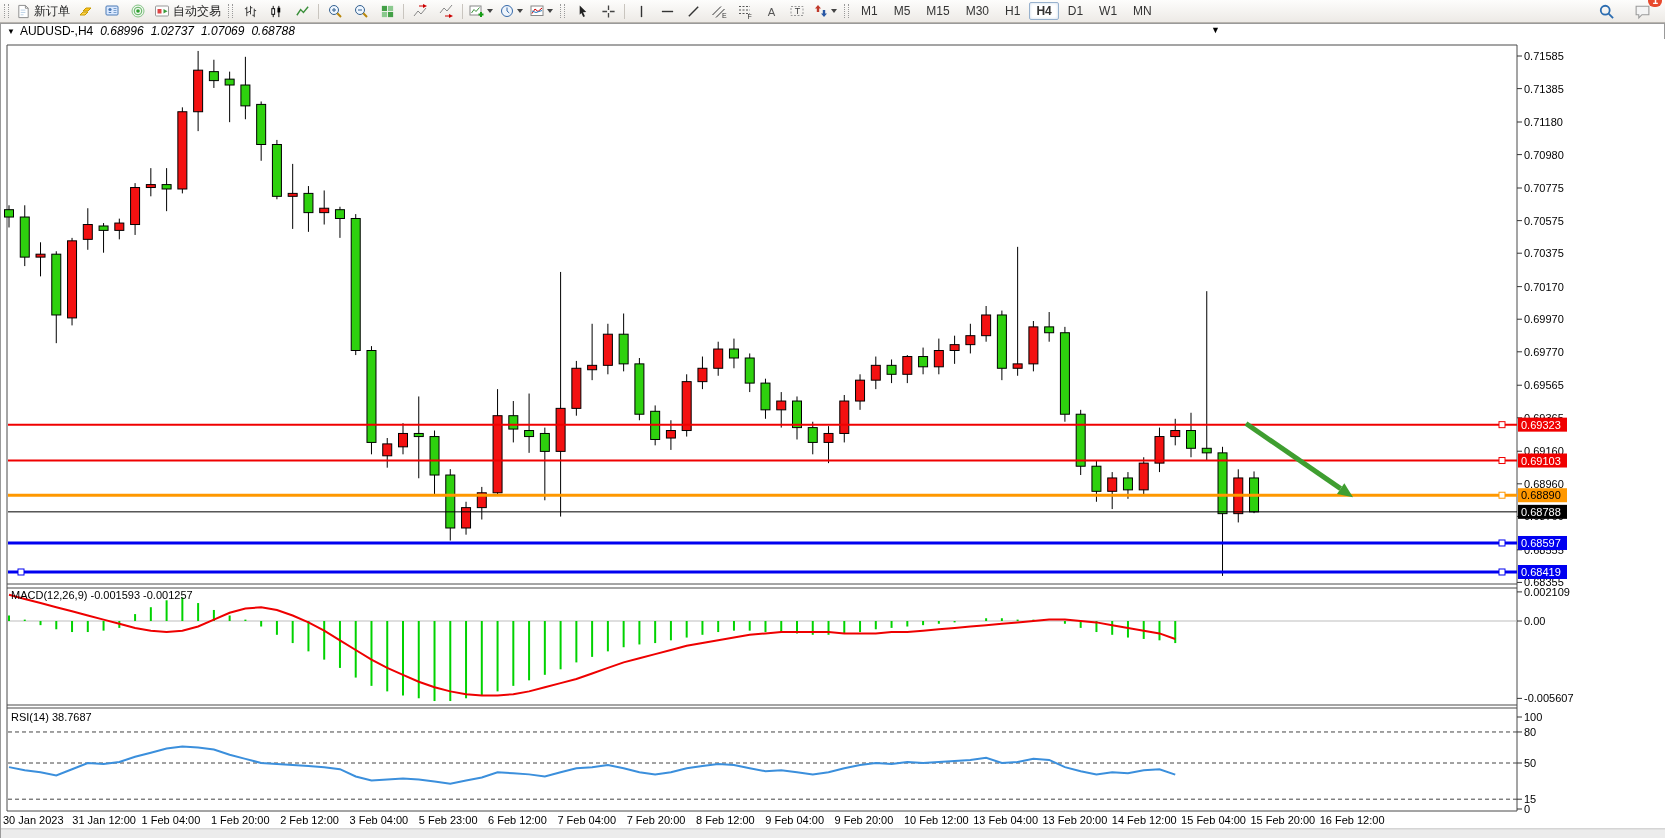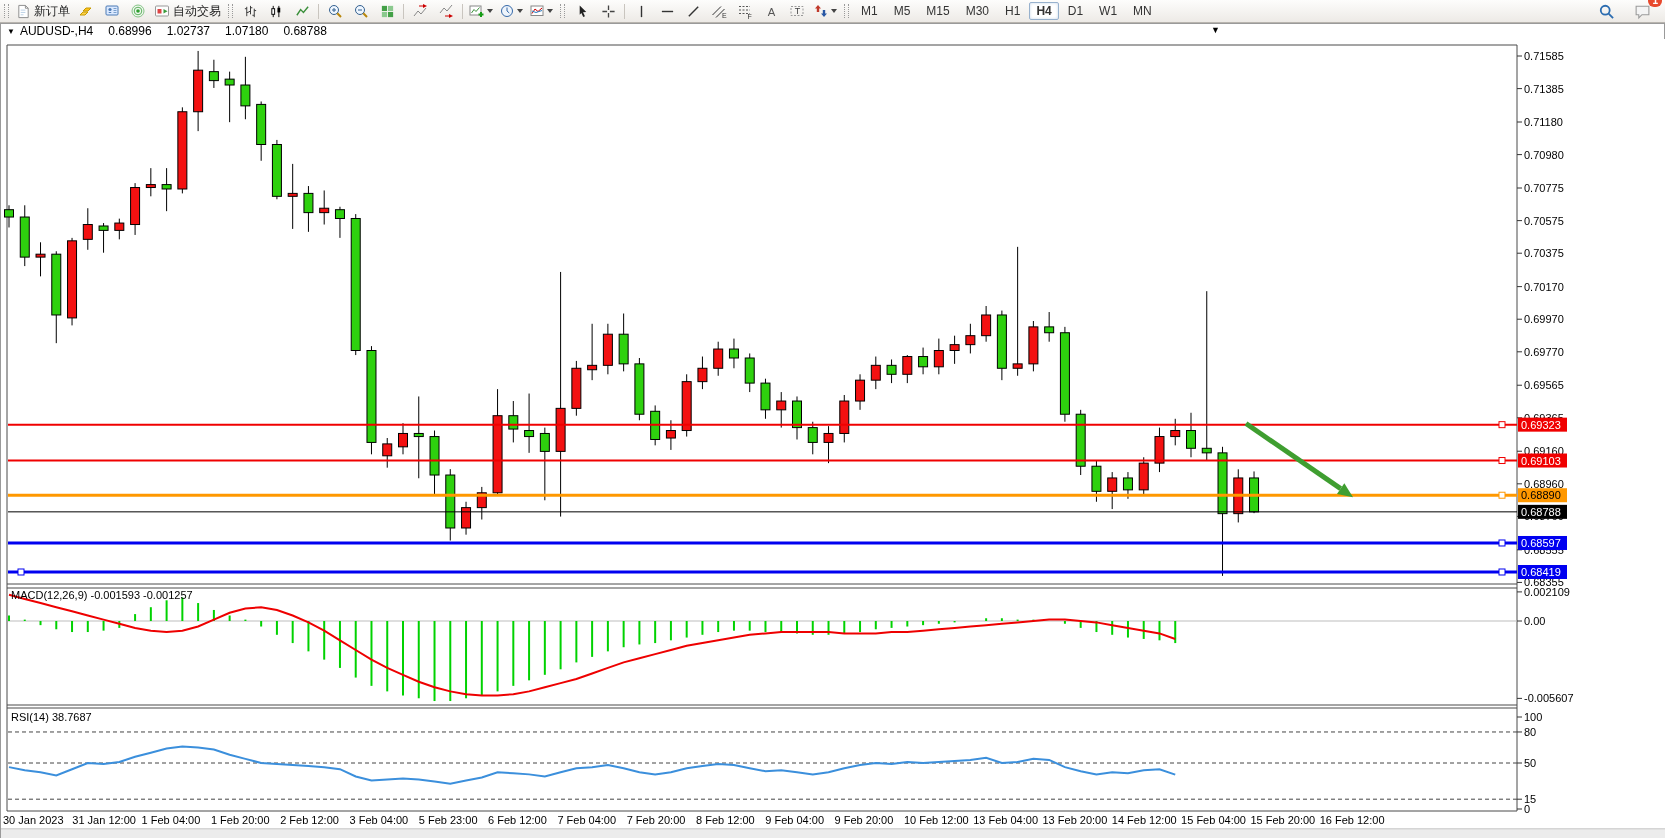--- a/index.html
+++ b/index.html
@@ -19,21 +19,21 @@
   .tf-btn.active{background:#fff;border-color:#97b1cd;box-shadow:inset 0 0 3px #c6d6e8;font-weight:bold;}
   .right-icons{margin-left:auto;display:flex;align-items:center;gap:10px;padding-right:10px;}
   .chat-wrap{position:relative;}
   .badge{position:absolute;top:-6px;right:-8px;background:#e8492d;color:#fff;border-radius:8px;
     font-size:10px;line-height:12px;padding:0 4px;font-weight:bold;}
   
   .chart-window{position:absolute;top:23px;left:0;width:1665px;height:815px;background:#fff;
     border:1px solid #9a9a9a;box-sizing:border-box;}
   .title-row{height:15px;line-height:15px;font-size:12px;color:#000;padding-left:6px;position:relative;}
   .expander{font-size:8px;margin-right:5px;vertical-align:1px;}
-  .title-row .val{margin-left:15px;}
+  .title-row .val{margin-left:7px;font-style:italic;}
   .shift-marker{position:absolute;left:1210px;top:-1px;font-size:9px;color:#000;}
   svg text{font-family:"Liberation Sans","DejaVu Sans",sans-serif;}
   #chart-svg{display:block;}
 </style>
 </head>
 <body>
 
 <div class="toolbar">
   <div class="grip"></div>
 
@@ -241,21 +241,21 @@
       <svg width="17" height="17" viewBox="0 0 16 16">
           <path d="M2 3h12v8H7.5L4.5 14v-3H2z" fill="#f4f4f4" stroke="#9a9a9a"></path>
         </svg>
       <span class="badge">1</span>
     </div>
   </div>
 </div>
 
 <div class="chart-window">
   <div class="title-row">
-    <span class="expander">▼</span><span class="sym">AUDUSD-,H4</span><span class="val">0.68996</span><span class="val">1.02737</span><span class="val">1.07180</span><span class="val">0.68788</span>
+    <span class="expander">▼</span><span class="sym">AUDUSD-,H4</span><span class="val">0.68996</span><span class="val">1.02737</span><span class="val">1.07069</span><span class="val">0.68788</span>
     <span class="shift-marker">▼</span>
   </div>
   <svg id="chart-svg" width="1665" height="799">
       <rect x="0" y="0" width="1665" height="799" fill="#ffffff"></rect>
       <line x1="6" y1="6" x2="1516" y2="6" stroke="#4a4a4a" stroke-width="1"></line>
       <line x1="6" y1="545" x2="1516" y2="545" stroke="#4a4a4a" stroke-width="1"></line>
       <line x1="6" y1="549" x2="1516" y2="549" stroke="#4a4a4a" stroke-width="1"></line>
       <line x1="6" y1="666" x2="1516" y2="666" stroke="#4a4a4a" stroke-width="1"></line>
       <line x1="6" y1="669" x2="1516" y2="669" stroke="#4a4a4a" stroke-width="1"></line>
       <line x1="6" y1="772" x2="1516" y2="772" stroke="#4a4a4a" stroke-width="1"></line>

